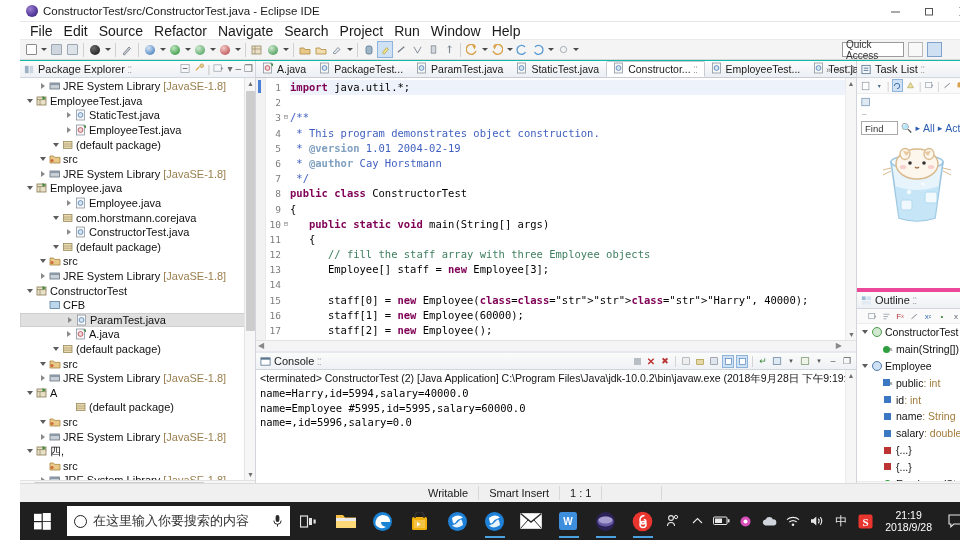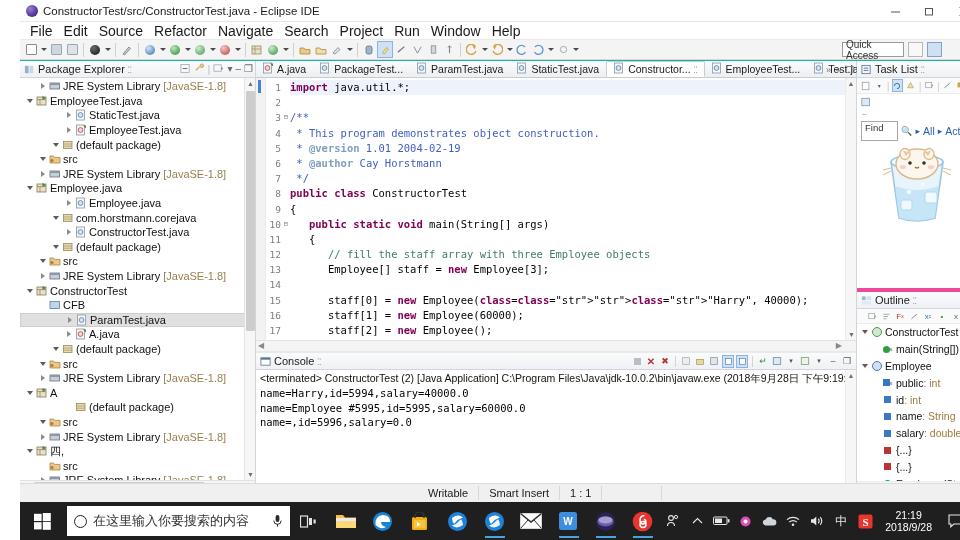--- a/index.html
+++ b/index.html
@@ -158,21 +158,21 @@
   .con-head { font-size: 10.5px; color: #111; white-space: nowrap; }
   .con-line { font-family: "DejaVu Sans Mono", monospace; font-size: 10.5px; color: #000; line-height: 14.5px; white-space: pre; }
 
   
   .right { width: 124px; display: flex; flex-direction: column; background: #f7f7f7; border-left: 1px solid #d2d6dc; }
   .task-panel { height: 272px; display: flex; flex-direction: column; background: #fff; }
   .task-tools { height: 16px; display: flex; align-items: center; gap: 2px; padding-left: 3px; background: #fafafa; border-bottom: 1px solid #ececec; }
   .tt { width: 12px; height: 13px; display: inline-flex; align-items: center; justify-content: center; font-size: 8px; color: #4a6a8a; }
   .task-body { flex: 1; position: relative; background: #fff; overflow: hidden; }
   .find-row { display: flex; align-items: center; gap: 3px; padding: 3px 4px; font-size: 10.5px; }
-  .find-box { width: 46px; height: 20px; border: 1px solid #a8a8a8; background: #fff; display: flex; align-items: flex-start; padding-left: 3px; font-size: 9.5px; color: #333; }
+  .find-box { width: 46px; height: 14px; border: 1px solid #a8a8a8; background: #fff; display: flex; align-items: flex-end; padding-left: 3px; font-size: 9.5px; color: #333; }
   .find-link { color: #2a5db0; font-size: 10.5px; }
   .bullet { color: #2a5db0; font-size: 9px; }
   .mascot { position: absolute; left: 8px; top: 38px; }
 
   .outline-panel { flex: 1; display: flex; flex-direction: column; background: #fff; border-top: 4px solid #ec4899; }
   .outline-tools { height: 15px; display: flex; align-items: center; justify-content: flex-end; gap: 2px; padding-right: 4px; background: #fafafa; border-bottom: 1px solid #ececec; }
   .outline-body { flex: 1; position: relative; overflow: hidden; background: #fff; }
   .orow { height: 16.8px; display: flex; align-items: center; font-size: 10.5px; white-space: nowrap; color: #111; }
   .otype { color: #a07a3a; }
   .ogreen { width: 7px; height: 7px; border-radius: 50%; background: #2f9e3f; display: inline-block; }

